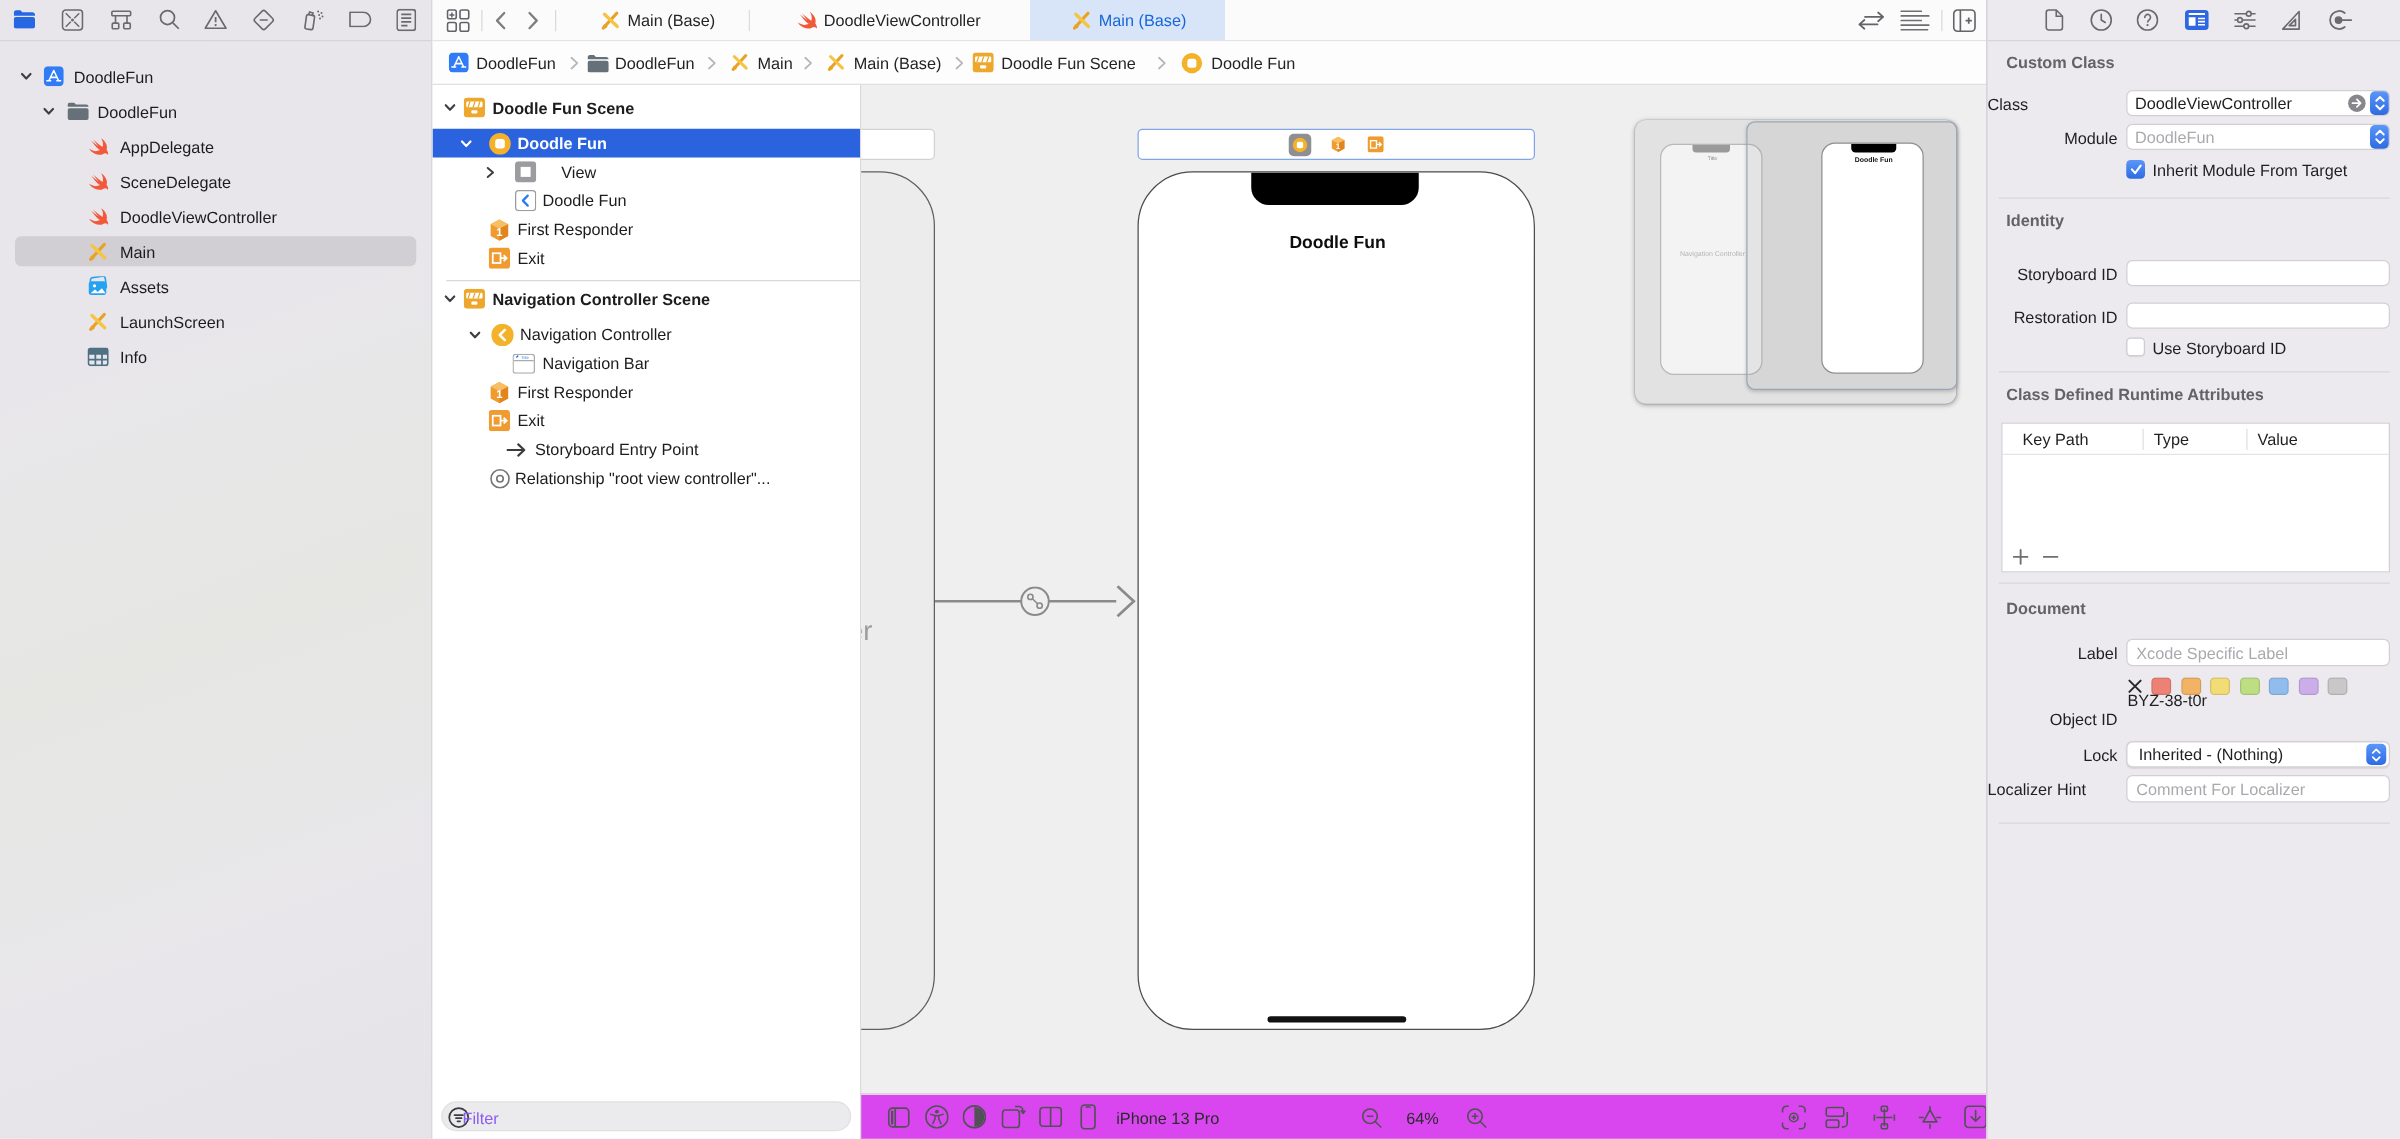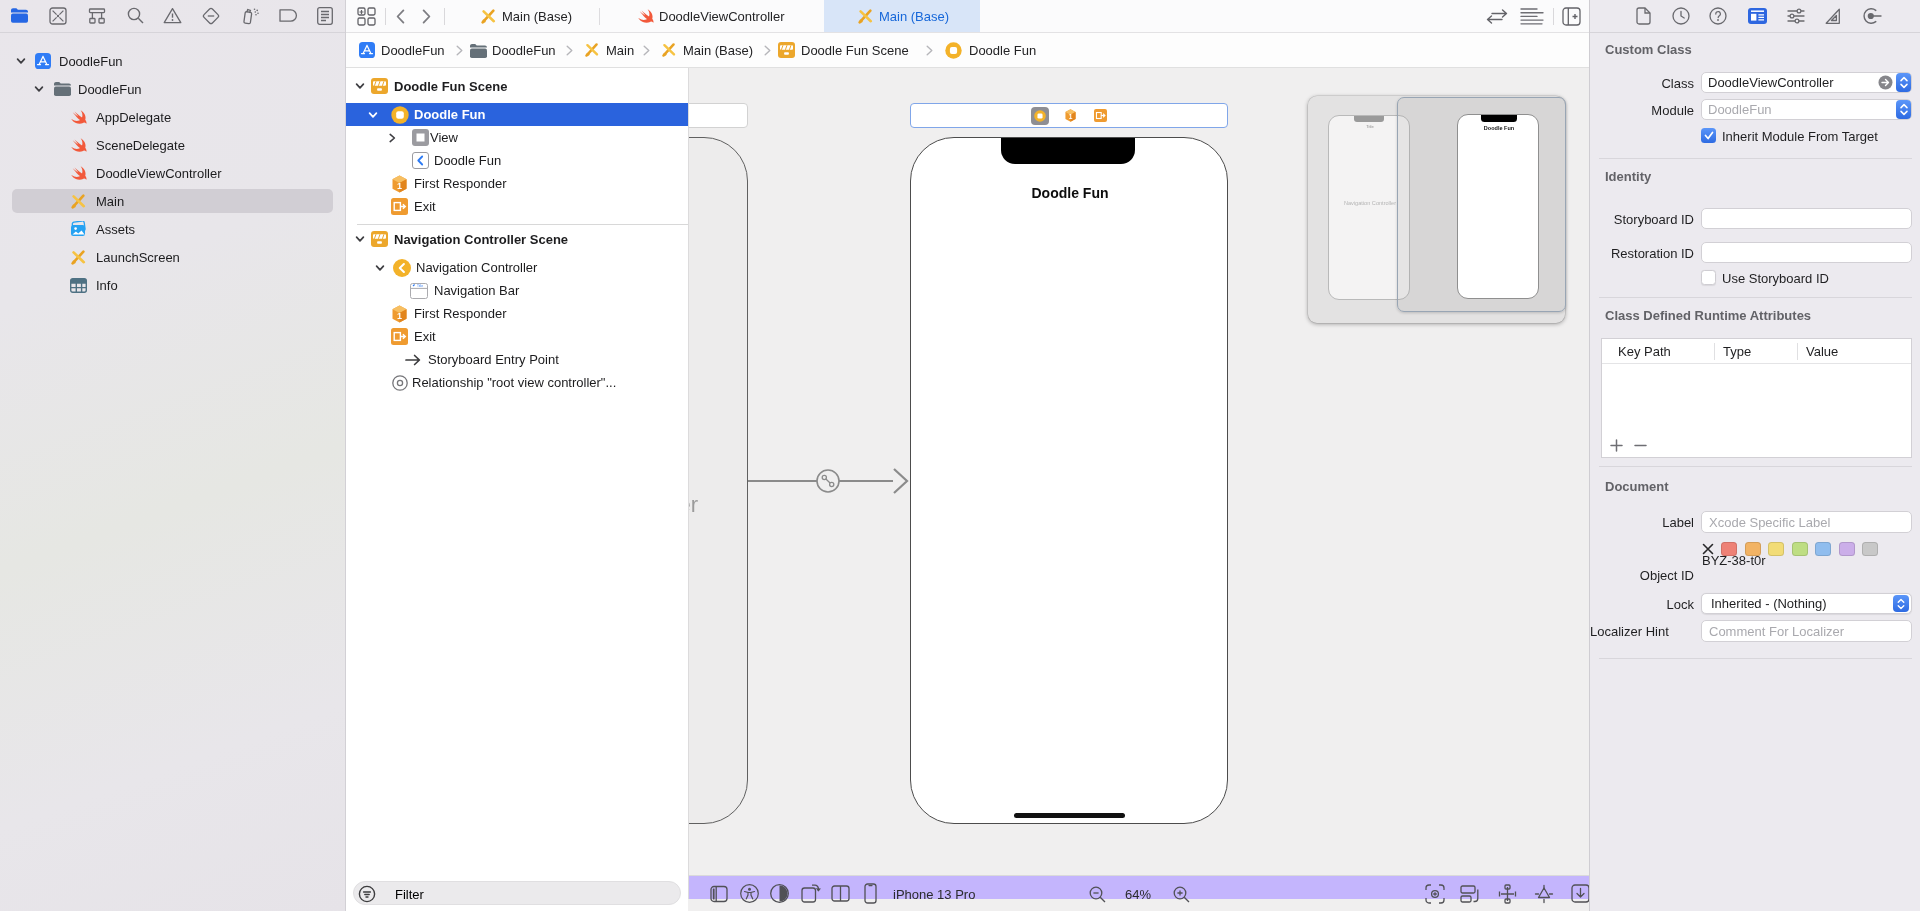--- a/index.html
+++ b/index.html
@@ -293,21 +293,21 @@
   </div>
 
   <div class="row" style="left:0;top:58px;height:23px">
     <svg style="margin-left:42px" width="9" height="10" viewBox="0 0 9 10" fill="none" stroke="#3e3e42" stroke-width="1.6" stroke-linecap="round" stroke-linejoin="round">
         <path d="M2.2 1.4L6.4 5 2.2 8.6"></path>
       </svg>
     <svg style="margin-left:15px" width="17" height="17" viewBox="0 0 17 17">
         <rect width="17" height="17" rx="3" fill="#9b9ba0"></rect>
         <rect x="4.5" y="4.5" width="8" height="8" fill="#fff"></rect>
       </svg>
-    <span style="margin-left:1px">View</span>
+    <span style="margin-left:20px">View</span>
   </div>
 
   <div class="row" style="left:0;top:81px;height:23px">
     <svg style="margin-left:66px" width="17" height="17" viewBox="0 0 17 17">
         <rect x="0.5" y="0.5" width="16" height="16" rx="2.5" fill="#fff" stroke="#9b9ba0"></rect>
         <path d="M10.2 4.5L6.3 8.5l3.9 4" fill="none" stroke="#2d7bf4" stroke-width="1.8" stroke-linecap="round" stroke-linejoin="round"></path>
       </svg>
     <span style="margin-left:5px">Doodle Fun</span>
   </div>
 
@@ -397,21 +397,21 @@
         <circle cx="8" cy="8" r="2.6" stroke-width="1.3"></circle>
       </svg>
     <span style="margin-left:4px">Relationship "root view controller"...</span>
   </div>
 
   <div class="abs" style="left:7px;top:813px;width:328px;height:24px;background:#ebeaec;border:1px solid #e0dfe1;border-radius:12px">
     <svg class="abs" style="left:4px;top:2.5px" width="18" height="18" viewBox="0 0 18 18" fill="none" stroke="#3c3c3e" stroke-width="1.4">
         <circle cx="9" cy="9" r="7.6"></circle>
         <path d="M5.6 7h6.8M6.8 9.5h4.4M8 12h2" stroke-linecap="round"></path>
       </svg>
-    <span class="abs" style="left:41px;top:5px;font-size:13px;color:#000000">Filter</span>
+    <span class="abs" style="left:16px;top:5px;font-size:13px;color:#8b5cf6">Filter</span>
   </div>
 </div>
 
 <div class="abs" id="canvas" style="left:688px;top:68px;width:901px;height:807px;background:#f0efef;overflow:hidden;border-left:1px solid #dcdbdc">
 
   <div class="abs" style="left:-100px;top:35px;width:159px;height:25px;background:#fff;border:1px solid #d2d2d2;border-radius:0 4px 4px 0"></div>
 
   <div class="abs" style="left:-259px;top:69px;width:318px;height:687px;background:#edecec;border:1px solid #606060;border-radius:44px"></div>
   <span class="abs" style="left:9px;top:424px;transform:translateX(-100%);font-size:22px;color:#9b9b9b;white-space:nowrap">Navigation Controller</span>
 
@@ -461,21 +461,21 @@
 
     <div class="abs" style="left:89px;top:1px;width:169px;height:215px;background:rgba(140,140,140,0.14);border:1px solid #98a5b4;border-radius:7px;box-shadow:0 1px 3px rgba(0,0,0,0.18)"></div>
 
     <div class="abs" style="left:149px;top:18px;width:82px;height:185px;background:#ffffff;border:1px solid #8f8f8f;border-radius:11px;overflow:hidden">
       <div class="abs" style="left:23px;top:0;width:36px;height:6.5px;background:#000;border-radius:0 0 3.5px 3.5px"></div>
       <div class="abs" style="left:0;top:8px;width:82px;text-align:center;font-size:10px;font-weight:bold;color:#111;transform:scale(0.55)">Doodle Fun</div>
     </div>
   </div>
 </div>
 
-<div class="abs" id="bottombar" style="left:688px;top:875px;width:901px;height:24px;background:#c4b5fd;border-top:1px solid #dadada;border-left:1px solid #dcdbdc">
+<div class="abs" id="bottombar" style="left:688px;top:875px;width:901px;height:36px;background:#d946ef;border-top:1px solid #dadada;border-left:1px solid #dcdbdc">
   <svg class="abs" style="left:21px;top:9px" width="18" height="18" viewBox="0 0 18 18" fill="none" stroke="#515156" stroke-width="1.3">
       <rect x="1" y="1.5" width="16" height="15" rx="3"></rect>
       <path d="M6.2 1.5v15"></path>
       <rect x="2.8" y="3.5" width="1.8" height="11" rx="0.5" fill="#515156" stroke="none"></rect>
     </svg>
   <svg class="abs" style="left:51px;top:8px" width="19" height="19" viewBox="0 0 19 19" fill="none" stroke="#515156" stroke-width="1.2">
       <circle cx="9.5" cy="9.5" r="8.8"></circle>
       <circle cx="9.5" cy="5.2" r="1.5" fill="#515156" stroke="none"></circle>
       <path d="M4.5 7.5l3.5 1v2.5l-1.8 4M14.5 7.5l-3.5 1v2.5l1.8 4M8 8.5h3" stroke-linecap="round"></path>
     </svg>
@@ -567,21 +567,21 @@
         <path d="M12.4 8.5v5h-5z"></path>
       </svg>
     <svg class="abs" style="left:272px;top:7px" width="20" height="18" viewBox="0 0 20 18" fill="none" stroke="#69696e" stroke-width="1.4">
         <path d="M13.8 3.4A7.2 7.2 0 1 0 13.8 14.6" stroke-linecap="round"></path>
         <circle cx="8.8" cy="9" r="3.1" fill="#69696e" stroke="none"></circle>
         <path d="M11.5 9H19" stroke-linecap="round"></path>
       </svg>
   </div>
   <div id="insbody" style="font-size:13px;color:#1f1f21">
     <div class="abs" style="left:15px;top:42px;font-weight:bold;color:#626267">Custom Class</div>
-    <div class="abs" style="left:0;top:76px;width:104px;text-align:right">Class</div>
+    <div class="abs" style="left:0;top:76px;width:104px;text-align:left">Class</div>
     <div class="abs" style="left:111px;top:72px;width:211px;height:21px;background:#fff;border:1px solid #d2d0d5;border-radius:5px"></div>
     <div class="abs" style="left:118px;top:75px">DoodleViewController</div>
     <svg class="abs" style="left:288px;top:75px" width="15" height="15" viewBox="0 0 15 15">
         <circle cx="7.5" cy="7.5" r="7" fill="#86868b"></circle>
         <path d="M4 7.5h6M7.5 4.5l3 3-3 3" stroke="#fff" stroke-width="1.4" fill="none" stroke-linecap="round" stroke-linejoin="round"></path>
       </svg>
     <div class="abs" style="left:306px;top:73px;width:15px;height:19px;background:linear-gradient(#5b96f9,#2e6be2);border-radius:4px">
         <svg style="margin:3px 0 0 2.5px" width="10" height="13" viewBox="0 0 10 13" fill="none" stroke="#fff" stroke-width="1.5" stroke-linecap="round" stroke-linejoin="round">
           <path d="M2 4.6L5 1.6l3 3M2 8.4l3 3 3-3"></path>
         </svg>

